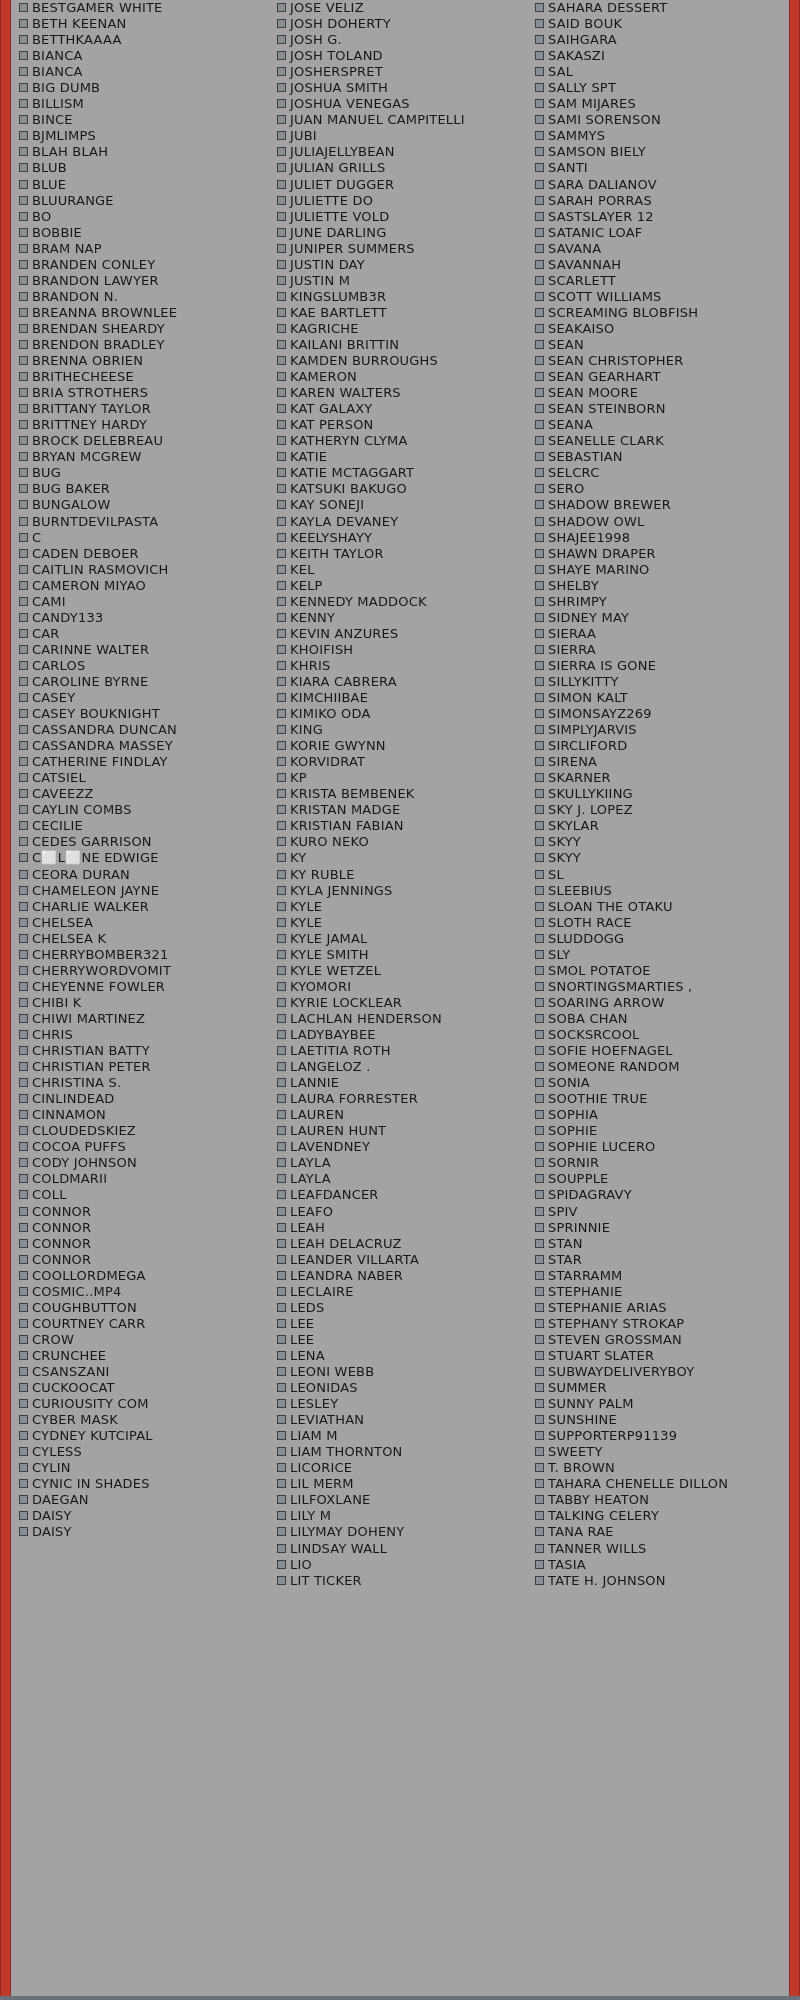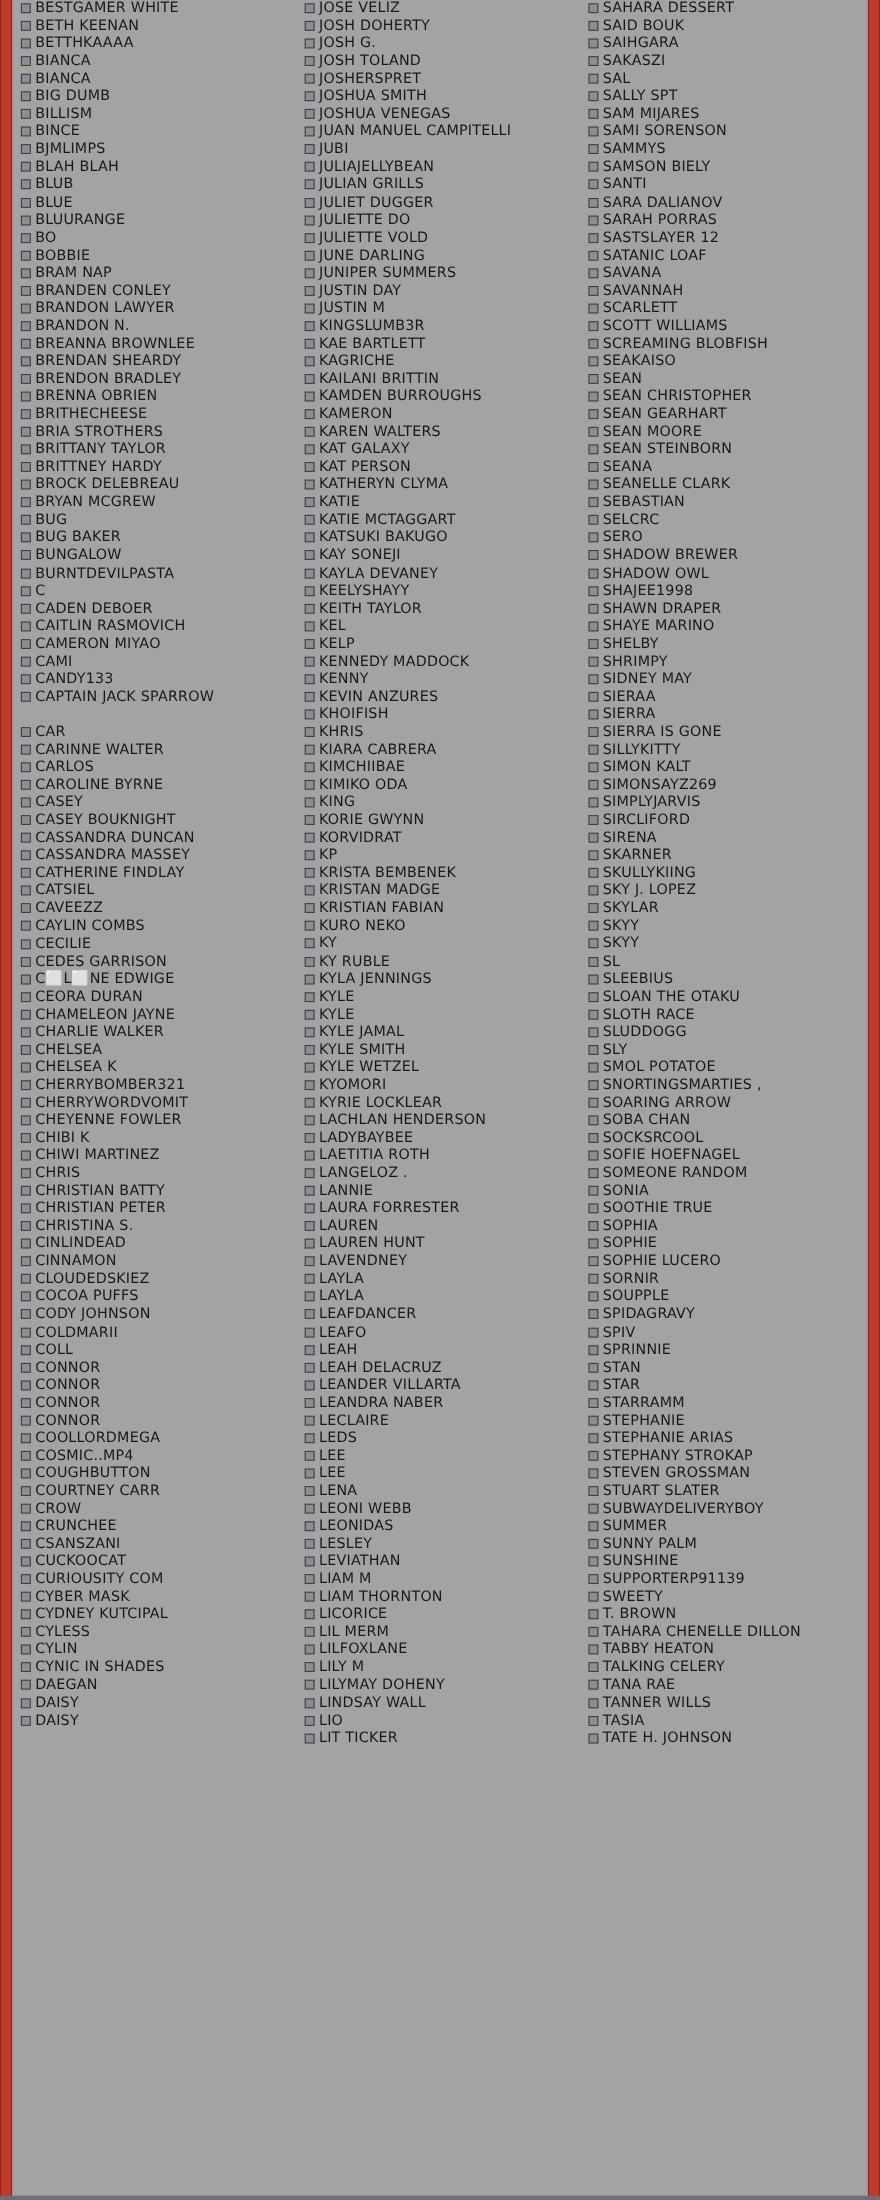--- a/index.html
+++ b/index.html
@@ -248,24 +248,20 @@
           <span class="label">CAMERON MIYAO</span>
         </div>
         <div class="item">
           <span class="checkbox"></span>
           <span class="label">CAMI</span>
         </div>
         <div class="item">
           <span class="checkbox"></span>
           <span class="label">CANDY133</span>
         </div>
-        <div class="item two-line">
-          <span class="checkbox"></span>
-          <span class="label">CAPTAIN JACK SPARROW</span>
-        </div>
         <div class="item">
           <span class="checkbox"></span>
           <span class="label">CAR</span>
         </div>
         <div class="item">
           <span class="checkbox"></span>
           <span class="label">CARINNE WALTER</span>
         </div>
         <div class="item">
           <span class="checkbox"></span>

